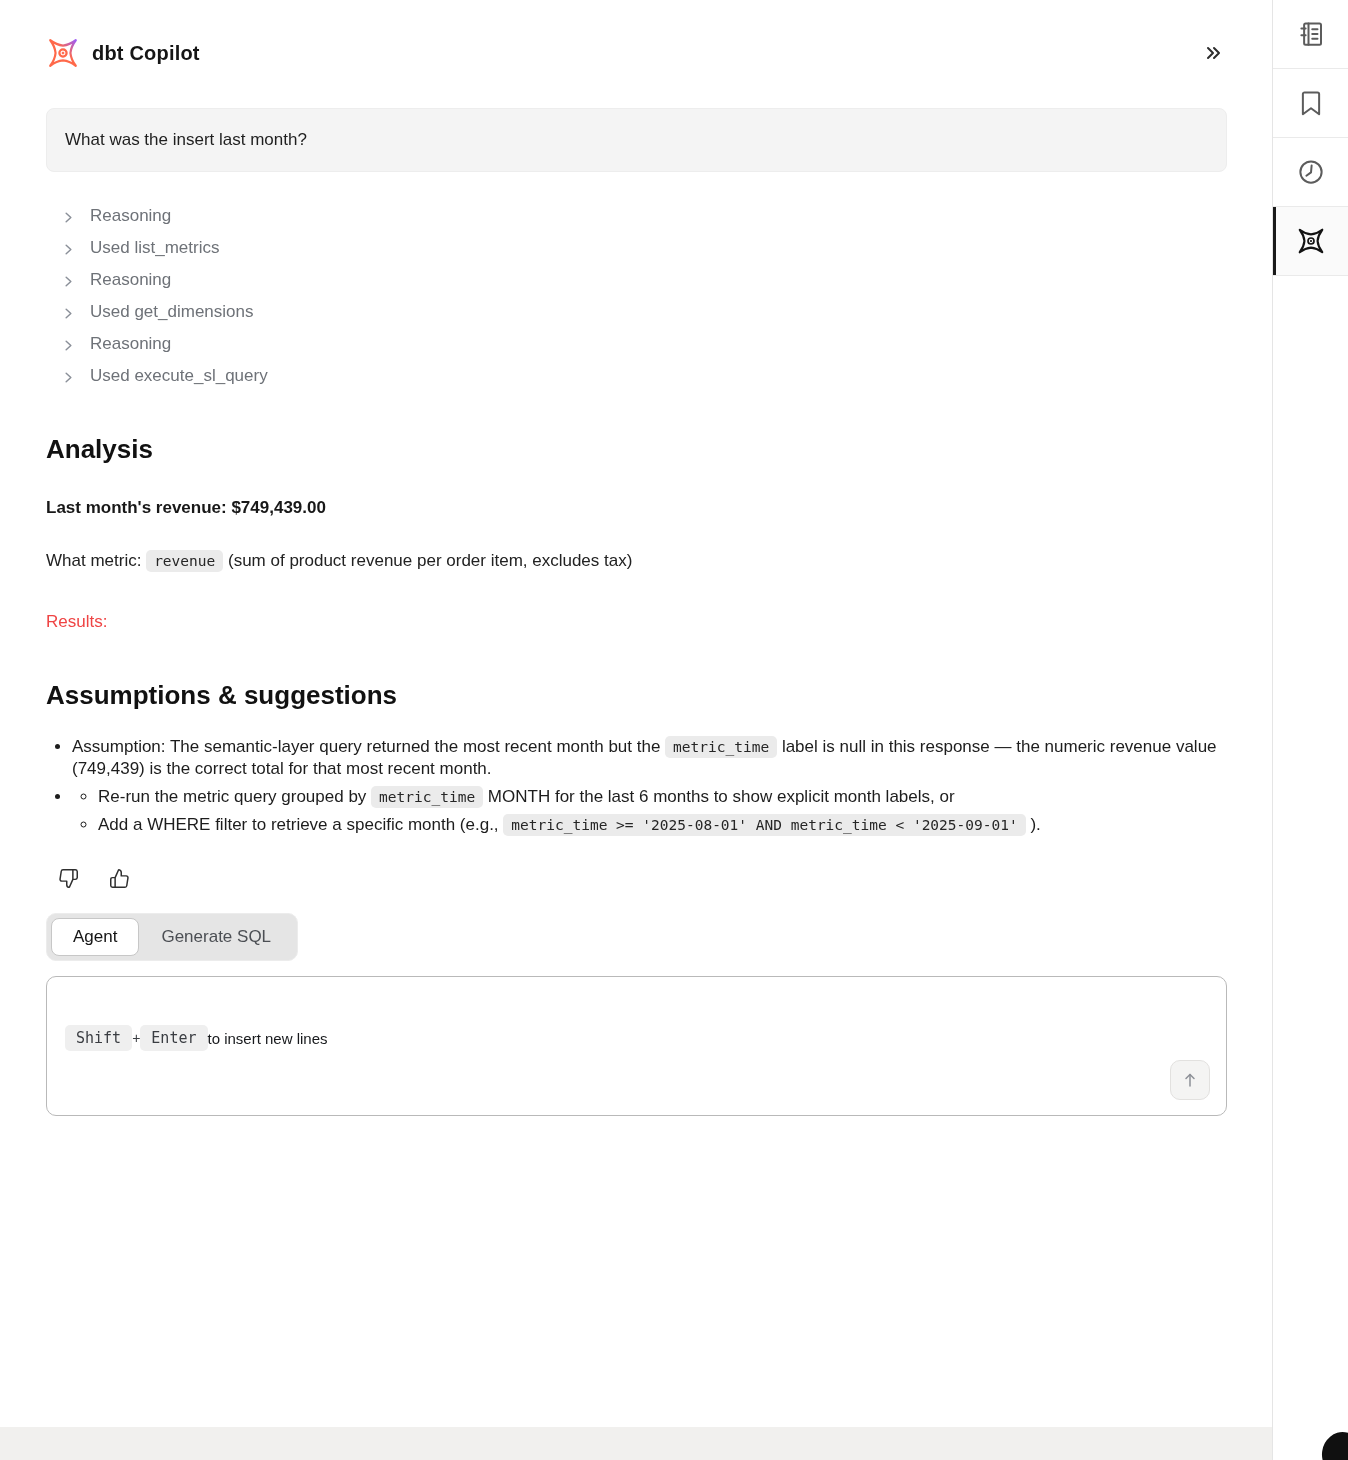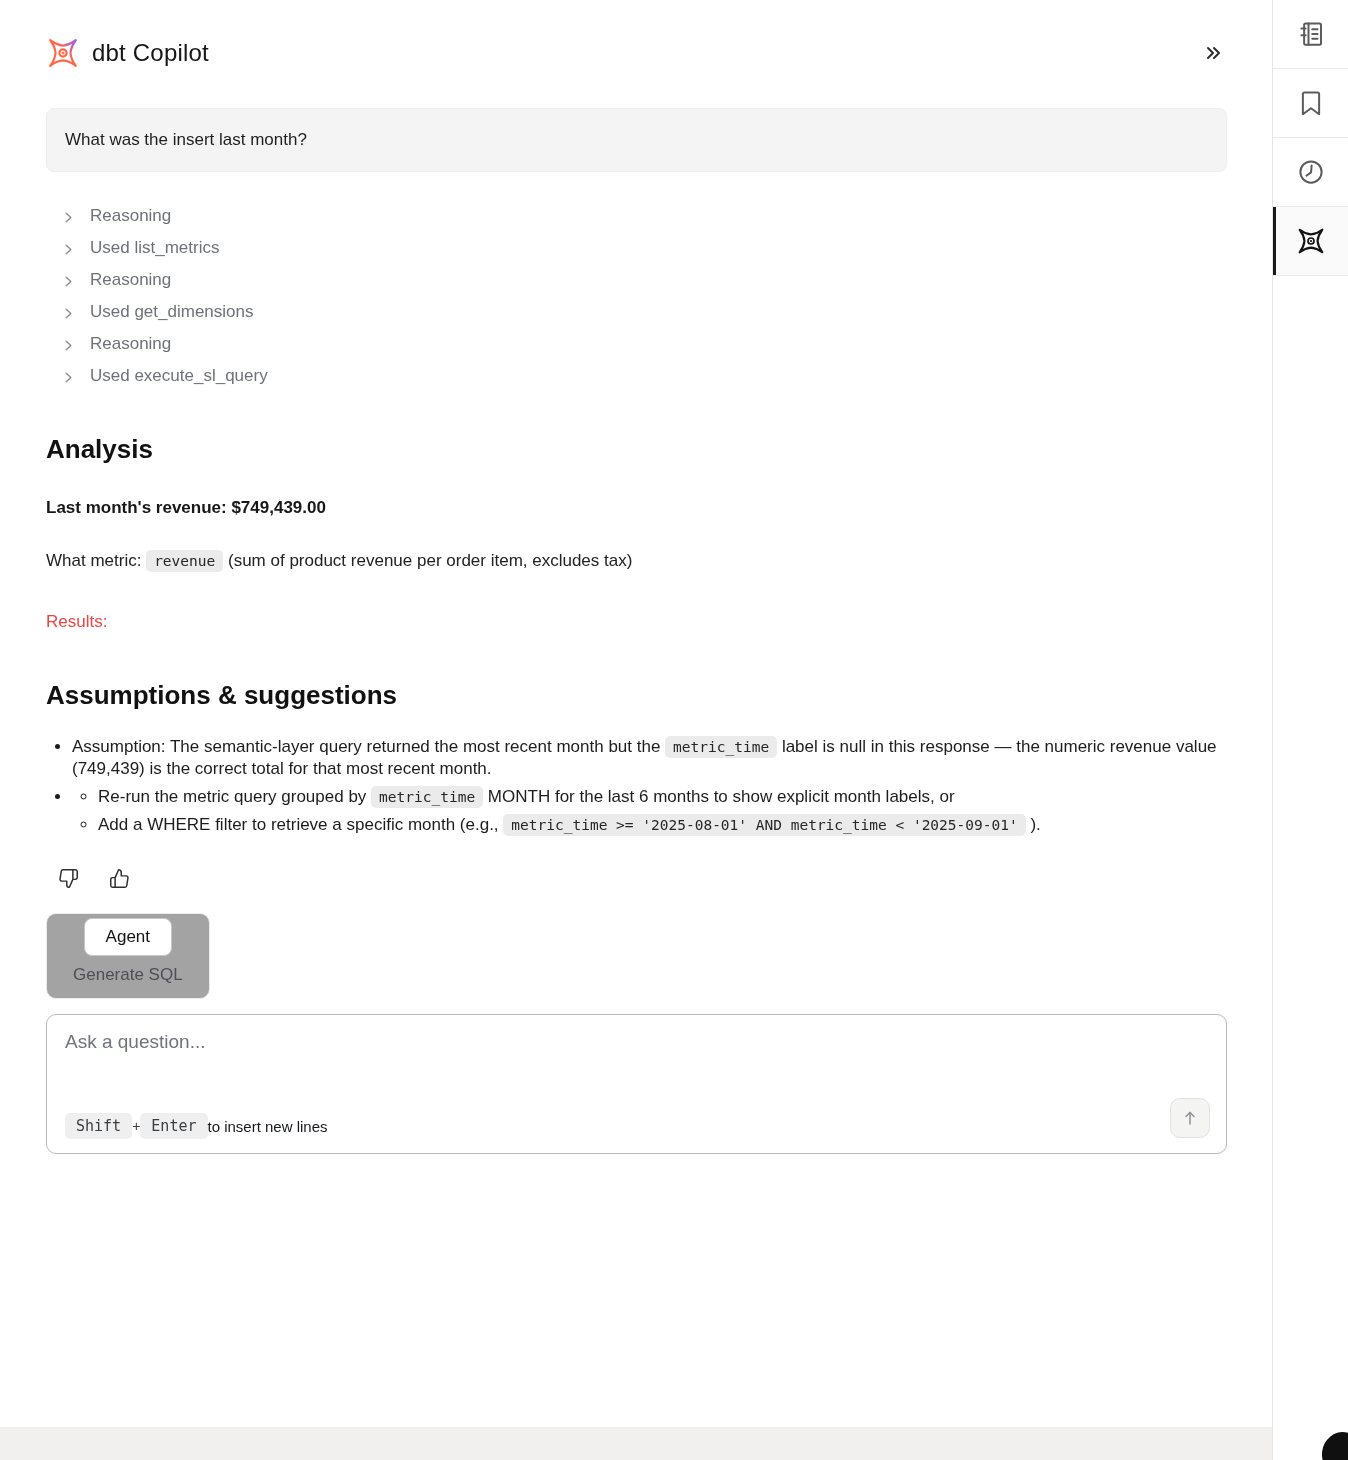--- a/index.html
+++ b/index.html
@@ -11,21 +11,21 @@
     display: flex;
     position: relative;
   }
 
   
   .main-panel { flex: 1 1 auto; width: 1272px; display: flex; flex-direction: column; }
   .content { padding: 0 45px 0 46px; }
 
   .app-header { display: flex; align-items: center; gap: 12px; padding: 36px 0 0 0; }
   .app-header .logo { width: 34px; height: 34px; flex: 0 0 auto; }
-  .app-title { font-size: 24px; font-weight: 400; color: #161616; letter-spacing: .2px; }
+  .app-title { font-size: 20px; font-weight: 700; color: #161616; letter-spacing: .2px; }
   .collapse-btn { margin-left: auto; background: none; border: none; cursor: pointer; color: #2d2d2d; padding: 2px; }
   .collapse-btn svg { width: 22px; height: 22px; display: block; }
 
   .question-box {
     margin-top: 38px;
     background: #f4f4f4;
     border: 1px solid #ededed;
     border-radius: 8px;
     padding: 19px 18px;
     font-size: 17px;
@@ -80,26 +80,25 @@
   ul.bullets ul > li { margin-bottom: 6px; }
 
   .feedback-row { margin-top: 32px; display: flex; align-items: center; gap: 30px; padding-left: 12px; }
   .icon-btn { background: none; border: none; cursor: pointer; color: #2f2f2f; padding: 0; }
   .icon-btn svg { width: 21px; height: 21px; display: block; }
 
   .mode-tabs {
     margin-top: 24px;
     display: inline-flex;
     align-items: center;
-    background: #a3a3a3;
+    background: #e5e5e5;
     border: 1px solid #ececec;
     border-radius: 10px;
     padding: 4px;
     width: max-content;
-    flex-direction: column;
   }
   .mode-tab {
     font-family: "Liberation Sans", sans-serif;
     font-size: 17px;
     padding: 8px 21px;
     border-radius: 8px;
     border: 1px solid transparent;
     background: transparent;
     color: #4c4f54;
     cursor: pointer;
@@ -315,21 +314,20 @@
         </span>
       </button>
     </div>
 
     <div class="mode-tabs">
       <button class="mode-tab active">Agent</button>
       <button class="mode-tab">Generate SQL</button>
     </div>
 
     <div class="composer">
-      <textarea placeholder="Ask a question..." style=""></textarea>
       <div class="kbd-hint">
         <span class="kbd">Shift</span>
         <span class="kbd-plus">+</span>
         <span class="kbd">Enter</span>
         <span>to insert new lines</span>
       </div>
       <button class="send-btn">
         <span>
           <svg viewBox="0 0 18 18" fill="none" stroke="currentColor" stroke-width="1.5" stroke-linecap="round" stroke-linejoin="round">
             <line x1="9" y1="15" x2="9" y2="3.5"></line>

